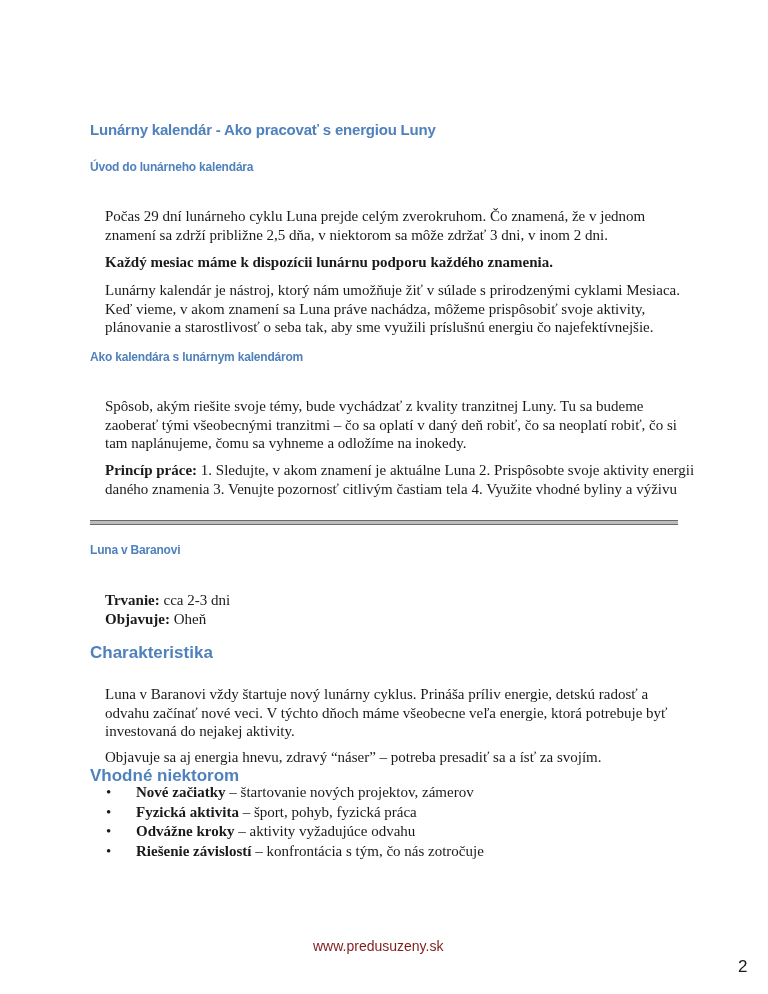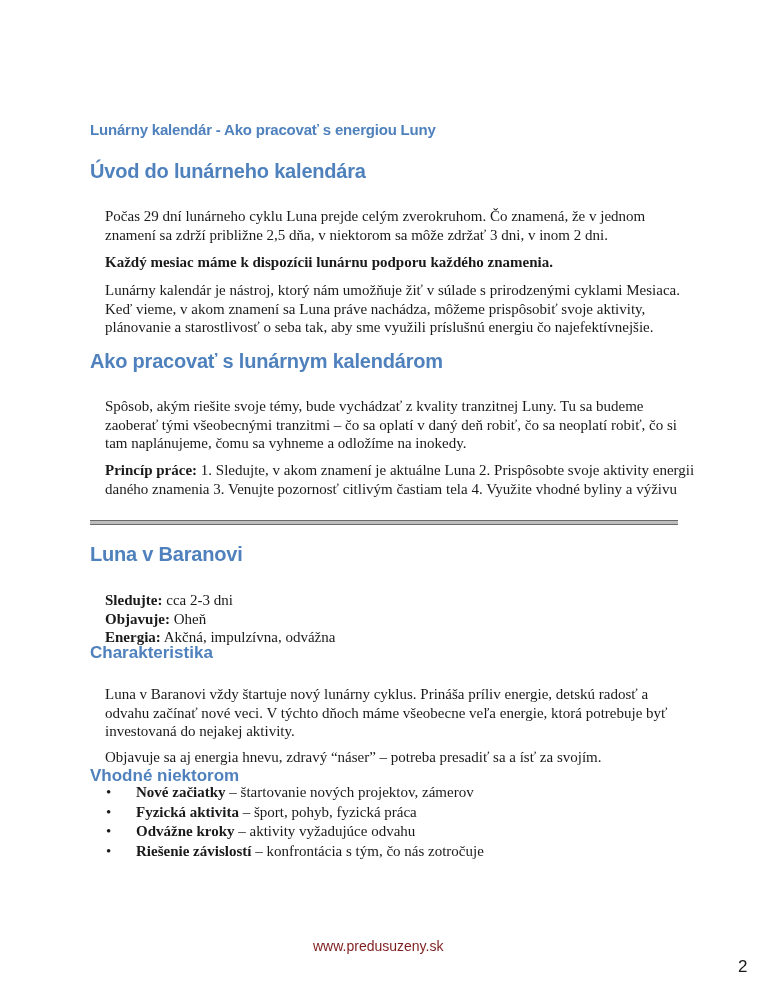--- a/index.html
+++ b/index.html
@@ -1,19 +1,19 @@
 <!DOCTYPE html>
 <html><head>
 <meta charset="utf-8">
 <style>
   html, body { margin: 0; padding: 0; background: #ffffff; }
   body { width: 768px; height: 994px; position: relative; overflow: hidden; }
   .page { position: absolute; left: 90px; top: 0; width: 590px; }
   h1 { position: absolute; left: 0; top: 121px; margin: 0; font-family: "Liberation Sans", sans-serif; font-size: 15px; font-weight: bold; color: #4f81bd; white-space: nowrap; letter-spacing: -0.2px; }
-  h2 { position: absolute; left: 0; margin: 0; font-family: "Liberation Sans", sans-serif; font-size: 20px; font-weight: bold; color: #4f81bd; white-space: nowrap; letter-spacing: -0.2px; }
+  h2 { position: absolute; left: 0; margin: 0; font-family: "Liberation Sans", sans-serif; font-size: 12px; font-weight: bold; color: #4f81bd; white-space: nowrap; letter-spacing: -0.2px; }
   h3 { position: absolute; left: 0; margin: 0; font-family: "Liberation Sans", sans-serif; font-size: 17px; font-weight: bold; color: #4f81bd; white-space: nowrap; }
   p { position: absolute; left: 0; margin: 15px; width: 590px; font-family: Liberation Serif, serif; font-size: 15px; line-height: 18.5px; color: #1a1a1a; }
   b { font-weight: bold; }
   .rule { position: absolute; left: 0; top: 520px; width: 588px; height: 3px; border-top: 1px solid #6a6a6a; border-bottom: 1px solid #6a6a6a; background: #bdbdbd; }
   ul { position: absolute; left: 0; top: 783px; margin: 0; padding: 0; list-style: none; font-family: "Liberation Serif", serif; font-size: 15px; line-height: 19.5px; color: #1a1a1a; }
   ul li { position: relative; padding-left: 46px; white-space: nowrap; }
   ul li .bullet { position: absolute; left: 16px; top: 0; }
   .footer-url { position: absolute; left: 313px; top: 938px; font-family: "Liberation Sans", sans-serif; font-size: 14px; color: #7f1d1d; }
   .page-num { position: absolute; left: 738px; top: 957px; font-family: "Liberation Sans", sans-serif; font-size: 17px; color: #1a1a1a; }
 </style>
@@ -21,31 +21,30 @@
 <body>
 
 <div class="page">
   <h1>Lunárny kalendár - Ako pracovať s energiou Luny</h1>
 
   <h2 style="top:160px">Úvod do lunárneho kalendára</h2>
   <p style="top:192px">Počas 29 dní lunárneho cyklu Luna prejde celým zverokruhom. Čo znamená, že v jednom znamení sa zdrží približne 2,5 dňa, v niektorom sa môže zdržať 3 dni, v inom 2 dni.</p>
   <p style="top:238px"><b>Každý mesiac máme k dispozícii lunárnu podporu každého znamenia.</b></p>
   <p style="top:266px">Lunárny kalendár je nástroj, ktorý nám umožňuje žiť v súlade s prirodzenými cyklami Mesiaca. Keď vieme, v akom znamení sa Luna práve nachádza, môžeme prispôsobiť svoje aktivity, plánovanie a starostlivosť o seba tak, aby sme využili príslušnú energiu čo najefektívnejšie.</p>
 
-  <h2 style="top:350px">Ako pracovať s lunárnym kalendárom</h2>
+  <h2 style="top:350px">Ako kalendára s lunárnym kalendárom</h2>
   <p style="top:382px">Spôsob, akým riešite svoje témy, bude vychádzať z kvality tranzitnej Luny. Tu sa budeme zaoberať tými všeobecnými tranzitmi – čo sa oplatí v daný deň robiť, čo sa neoplatí robiť, čo si tam naplánujeme, čomu sa vyhneme a odložíme na inokedy.</p>
   <p style="top:446px"><b>Princíp práce:</b><span> 1. Sledujte, v akom znamení je aktuálne Luna 2. Prispôsobte svoje aktivity energii daného znamenia 3. Venujte pozornosť citlivým častiam tela 4. Využite vhodné byliny a výživu</span></p>
 
   <div class="rule"></div>
 
   <h2 style="top:543px">Luna v Baranovi</h2>
   <p style="top:576px">
-    <span><b>Sledujte:</b><span> cca 2-3 dni</span></span><br>
+    <span><b>Trvanie:</b><span> cca 2-3 dni</span></span><br>
     <span><b>Objavuje:</b><span> Oheň</span></span><br>
-    <span><b>Energia:</b><span> Akčná, impulzívna, odvážna</span></span>
   </p>
 
   <h3 style="top:643px">Charakteristika</h3>
   <p style="top:670px">Luna v Baranovi vždy štartuje nový lunárny cyklus. Prináša príliv energie, detskú radosť a odvahu začínať nové veci. V týchto dňoch máme všeobecne veľa energie, ktorá potrebuje byť investovaná do nejakej aktivity.</p>
   <p style="top:733px">Objavuje sa aj energia hnevu, zdravý “náser” – potreba presadiť sa a ísť za svojím.</p>
 
   <h3 style="top:766px">Vhodné niektorom</h3>
   <ul>
     <li><span class="bullet">•</span><b>Nové začiatky</b><span> – štartovanie nových projektov, zámerov</span></li>
     <li><span class="bullet">•</span><b>Fyzická aktivita</b><span> – šport, pohyb, fyzická práca</span></li>

